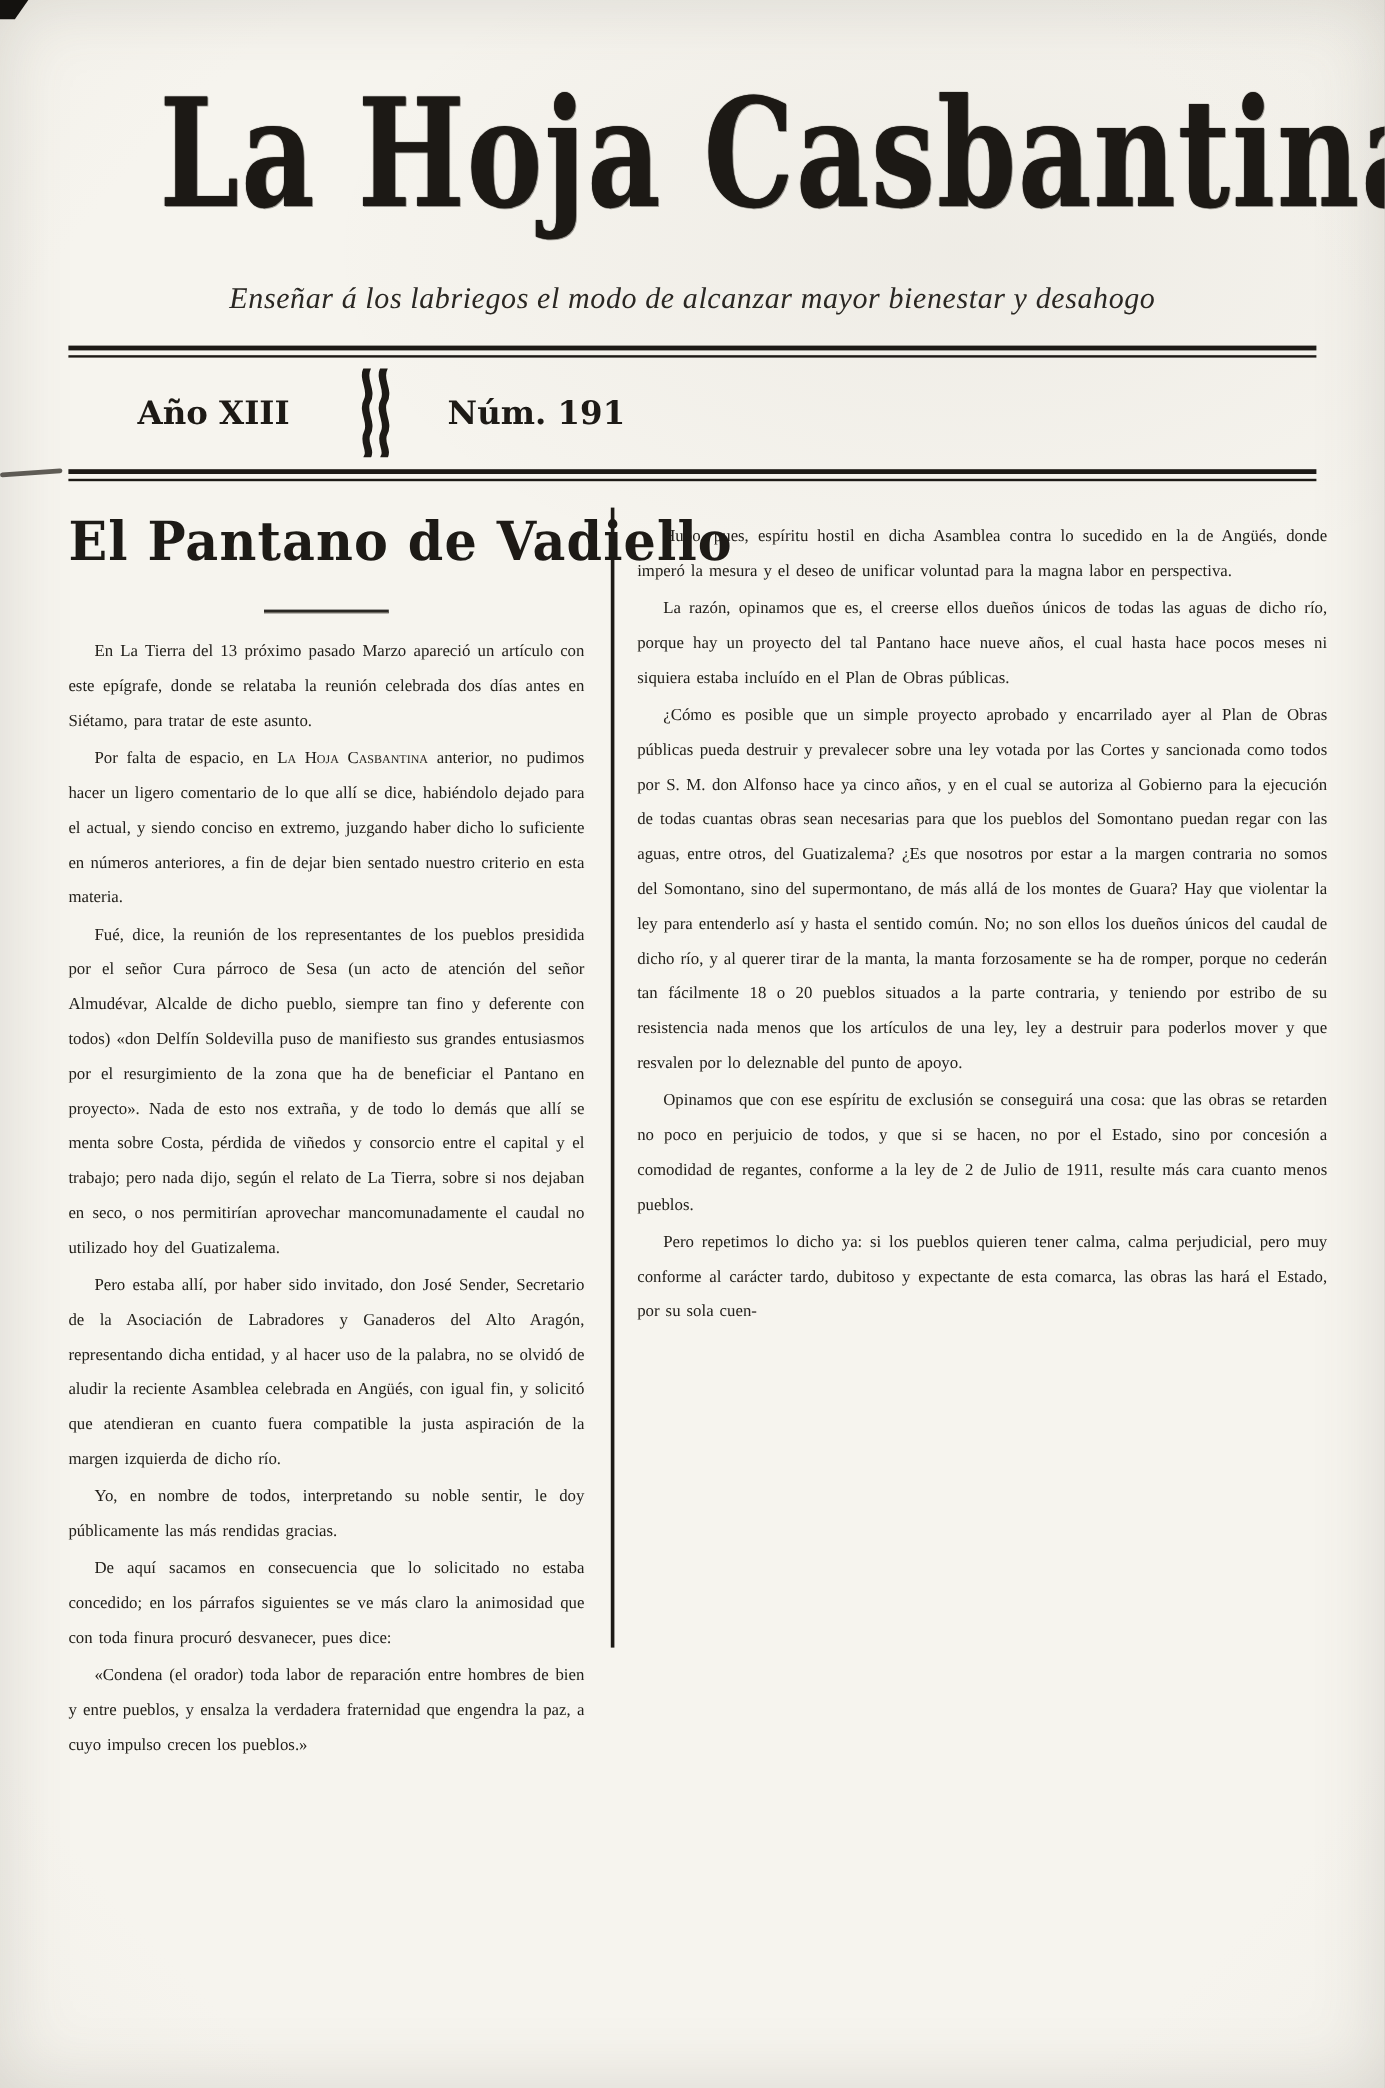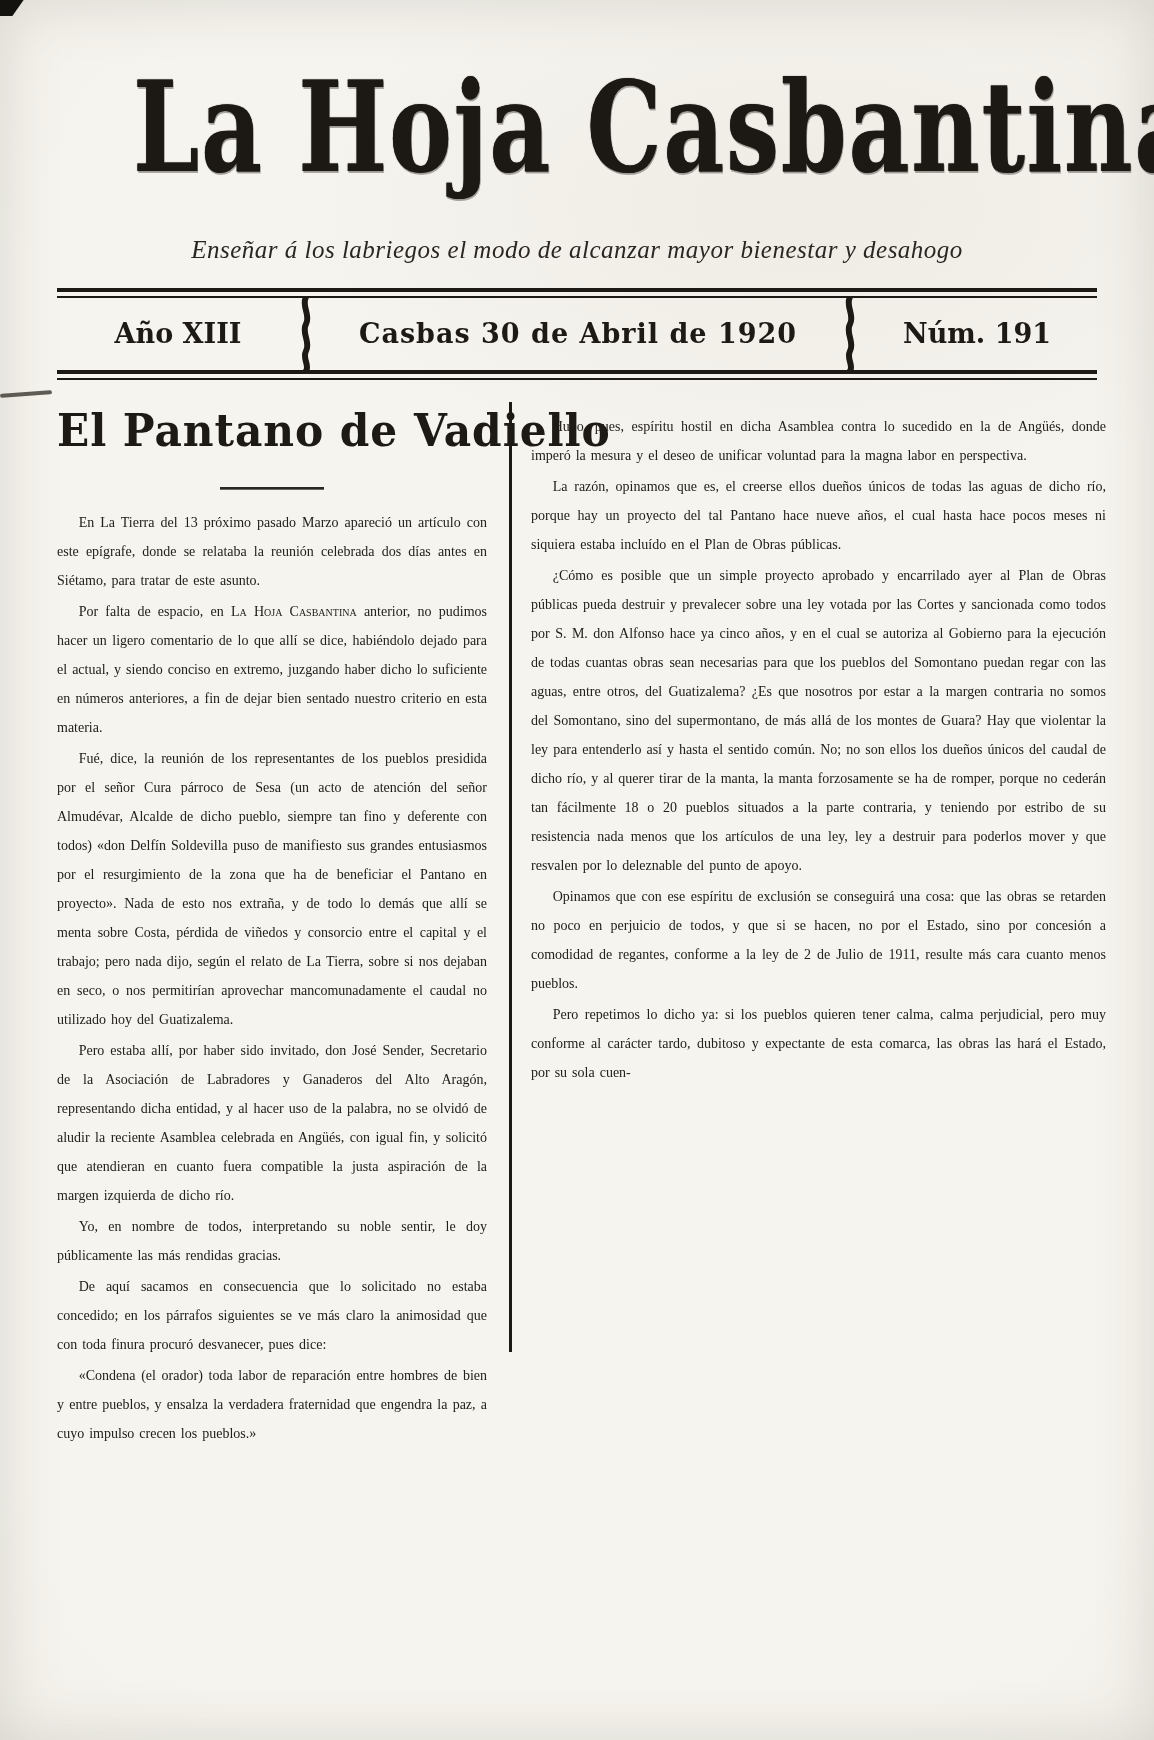--- a/index.html
+++ b/index.html
@@ -46,21 +46,21 @@
     letter-spacing:.5px;
     font-family:Liberation Serif, serif;
   }
   .motto .sc{font-variant:small-caps;font-style:normal;letter-spacing:1px;}
 
   
   .dateline-wrap{margin:18px 57px 0 57px;}
   .rule-double{height:4px;border-top:4px solid #1d1a16;border-bottom:2px solid #1d1a16;}
   .dateline{
     display:flex;align-items:center;
-    height:72px;
+    height:93px;
     font-family:"DejaVu Serif", serif;
     font-weight:700;font-size:27px;color:#1d1a16;
   }
   .dl-vol{width:242px;text-align:center;}
   .dl-date{flex:1;text-align:center;letter-spacing:1px;}
   .dl-num{width:240px;text-align:center;}
   .bracket{width:14px;height:74px;flex:0 0 auto;display:flex;align-items:center;justify-content:center;}
   .bracket svg{display:block;}
 
   
@@ -114,21 +114,20 @@
 
   <div class="dateline-wrap">
     <div class="rule-double"></div>
     <div class="dateline">
       <div class="dl-vol">Año XIII</div>
       <div class="bracket">
         <svg width="14" height="74" viewBox="0 0 14 74">
             <path d="M7 0 C 2 9, 12 18, 7 27 C 2 36, 12 45, 7 54 C 3 62, 11 68, 7 74" stroke="#1d1a16" stroke-width="6" fill="none" stroke-linecap="round"></path>
           </svg>
       </div>
-      <div class="dl-date">Casbas 30 de Abril de 1920</div>
       <div class="bracket">
         <svg width="14" height="74" viewBox="0 0 14 74">
             <path d="M7 0 C 2 9, 12 18, 7 27 C 2 36, 12 45, 7 54 C 3 62, 11 68, 7 74" stroke="#1d1a16" stroke-width="6" fill="none" stroke-linecap="round"></path>
           </svg>
       </div>
       <div class="dl-num">Núm. 191</div>
     </div>
     <div class="rule-double"></div>
   </div>
 

